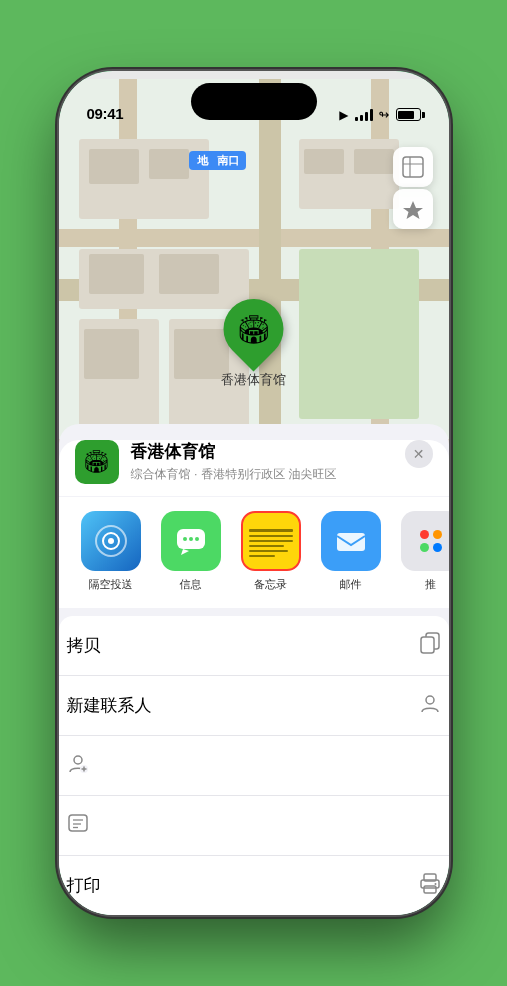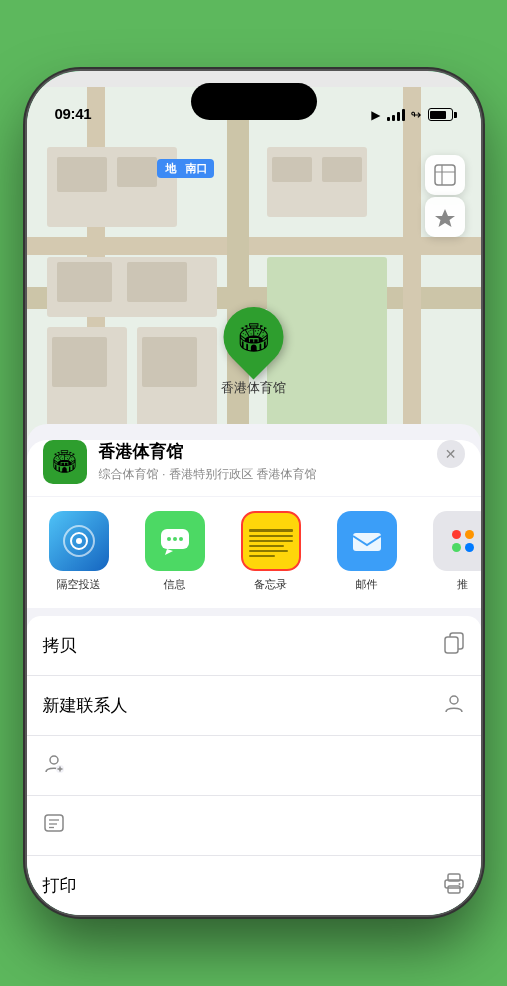--- a/index.html
+++ b/index.html
@@ -7,21 +7,21 @@
       width: 507px;
       height: 986px;
       background: #5db85d;
       display: flex;
       align-items: center;
       justify-content: center;
       font-family: -apple-system, 'PingFang SC', 'Helvetica Neue', Arial, sans-serif;
     }
 
     .phone-frame {
-      width: 454px;
+      width: 390px;
       height: 844px;
       background: #86efac;
       border-radius: 54px;
       position: relative;
       box-shadow: 0 0 0 2px #555, 0 0 0 4px #333, 0 30px 60px rgba(0,0,0,0.5);
       overflow: hidden;
     }
 
     .phone-screen {
       position: absolute;
@@ -110,21 +110,21 @@
     .battery-fill {
       width: 80%;
       height: 100%;
       background: #000;
       border-radius: 1px;
     }
 
     
     .map-area {
       position: absolute;
-      top: 16px; left: 0; right: 0;
+      top: 8px; left: 0; right: 0;
       height: 470px;
       background: #e8f0e8;
       overflow: hidden;
     }
 
     
     .map-bg {
       position: absolute;
       top: 0; left: 0; right: 0; bottom: 0;
     }
@@ -291,21 +291,21 @@
       flex-shrink: 0;
       cursor: pointer;
     }
 
     
     .share-row {
       background: #fff;
       padding: 14px 16px 16px 16px;
       margin-top: 1px;
       display: flex;
-      gap: 24px;
+      gap: 8px;
       overflow-x: auto;
     }
     .share-item {
       display: flex;
       flex-direction: column;
       align-items: center;
       gap: 6px;
       min-width: 72px;
     }
     .share-icon {
@@ -352,21 +352,21 @@
     .action-list {
       margin-top: 8px;
       background: #fff;
       border-radius: 14px;
       margin: 8px 0 0 0;
     }
     .action-row {
       display: flex;
       align-items: center;
       justify-content: space-between;
-      padding: 16px 16px;
+      padding: 16px 8px;
       border-bottom: 0.5px solid #e5e5ea;
     }
     .action-row:last-child {
       border-bottom: none;
     }
     .action-text {
       font-size: 17px;
       color: #000;
     }
     .action-icon {
@@ -480,21 +480,21 @@
     </div>
 
     <div class="bottom-sheet">
 
       <div class="venue-header">
         <div class="venue-logo">
           <span>🏟</span>
         </div>
         <div class="venue-info">
           <div class="venue-name">香港体育馆</div>
-          <div class="venue-desc">综合体育馆 · 香港特别行政区 香港体育馆</div>
+          <div class="venue-desc">综合体育馆 · 香港特别行政区 油尖旺区</div>
         </div>
         <div class="close-btn">✕</div>
       </div>
 
       <div class="share-row">
 
         <div class="share-item">
           <div class="share-icon airdrop">
             <svg width="34" height="34" viewBox="0 0 34 34" fill="none">
               <circle cx="17" cy="17" r="8" stroke="#fff" stroke-width="2" fill="none"></circle>

